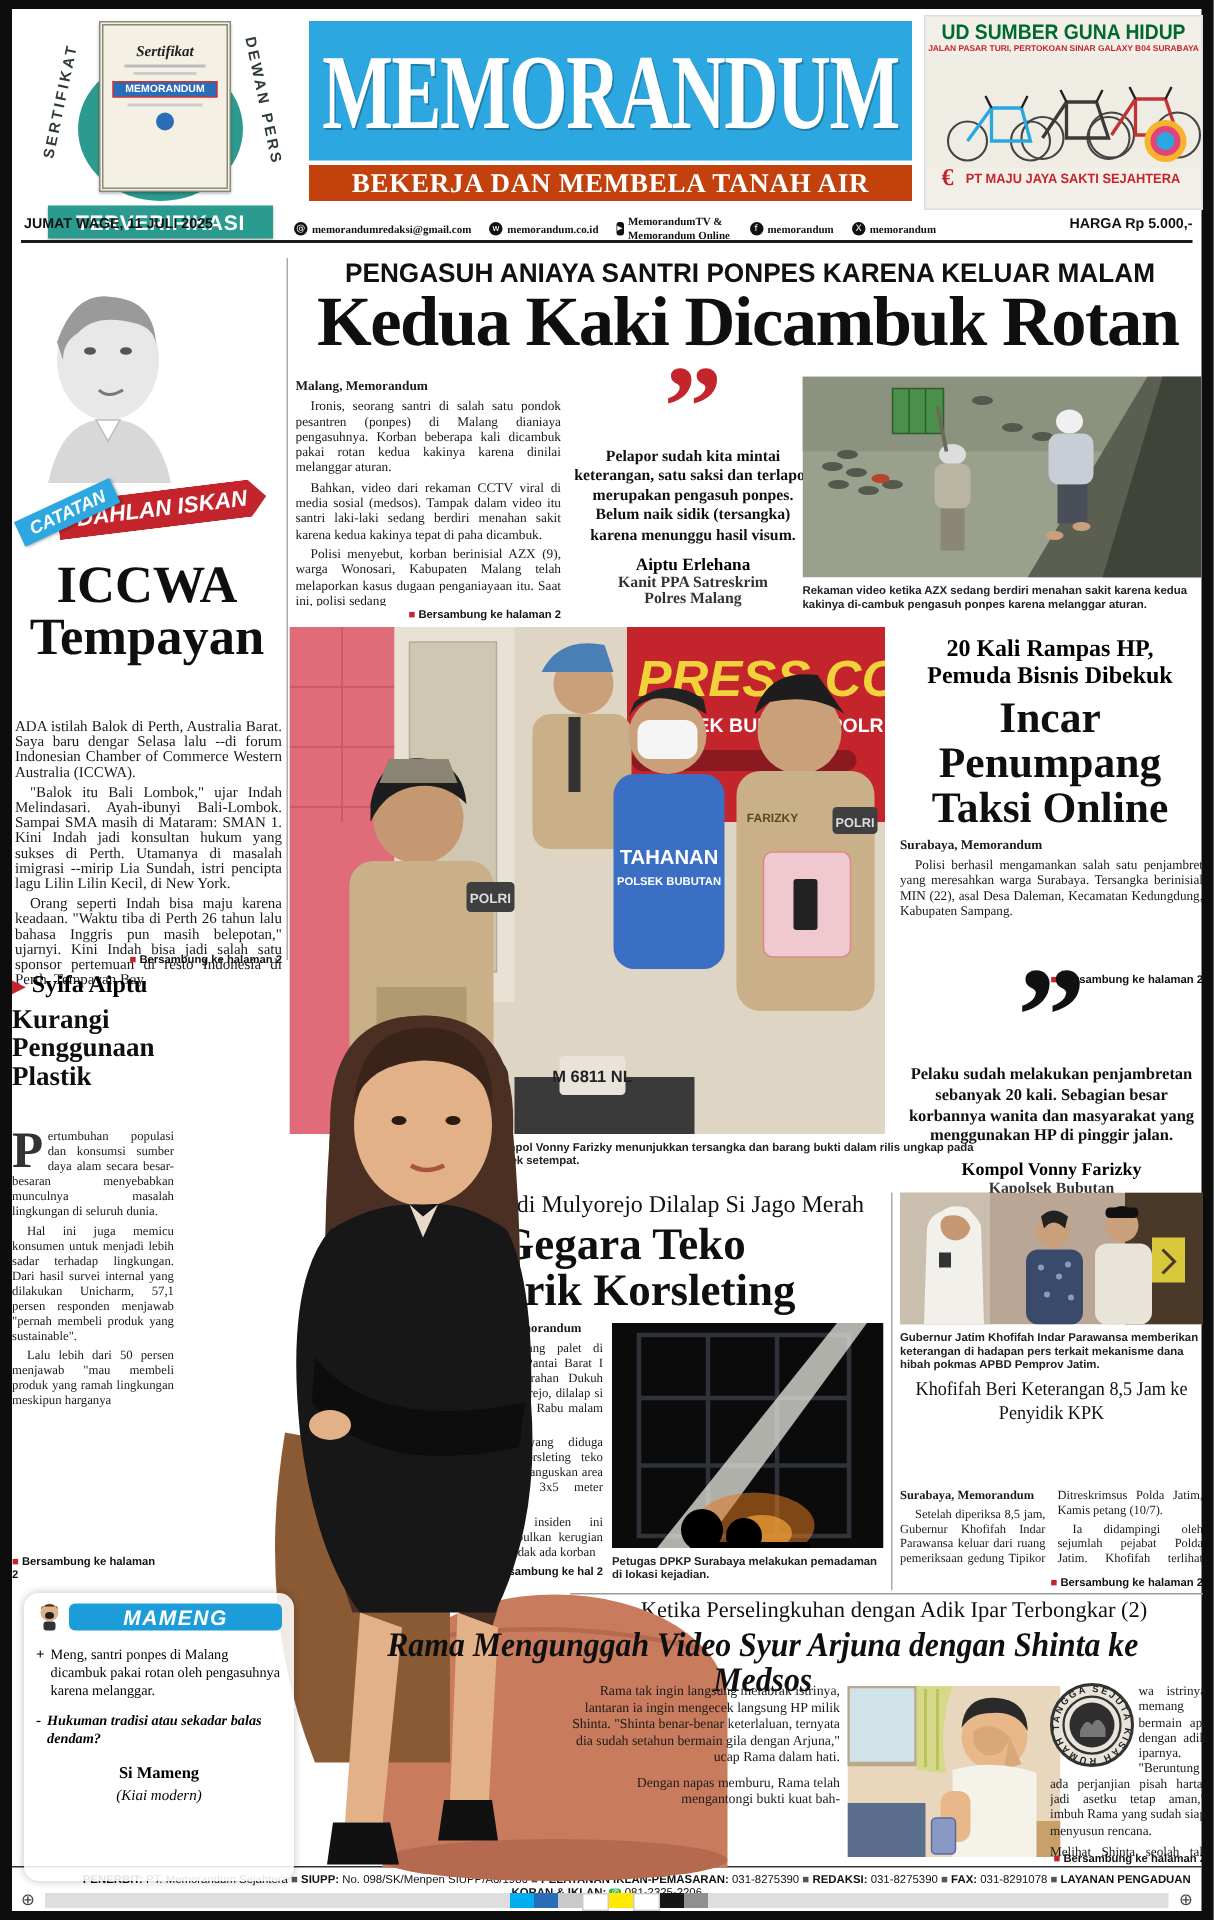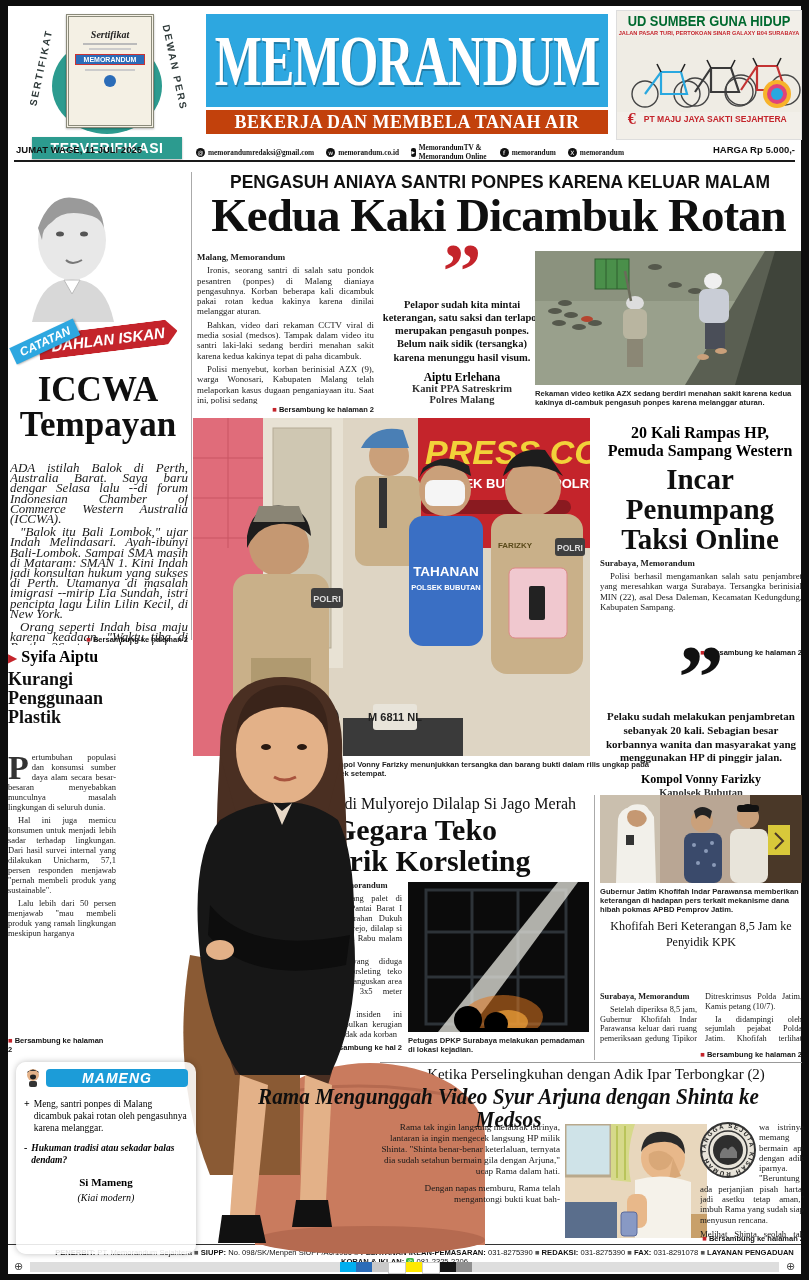--- a/index.html
+++ b/index.html
@@ -141,21 +141,21 @@
   <div class="abs" style="left:10px;top:318px;width:176px;height:44px;transform:rotate(-7deg);">
     <div class="abs sans" style="left:0;top:8px;background:#2da7e0;color:#fff;font-style:italic;font-weight:bold;font-size:12px;padding:2px 8px;transform:rotate(-18deg);z-index:2;box-shadow:1px 1px 2px rgba(0,0,0,.3);">CATATAN</div>
     <div class="abs sans" style="left:28px;top:10px;width:140px;background:#c4242b;color:#fff;font-style:italic;font-weight:bold;font-size:15px;text-align:center;padding:4px 0;clip-path:polygon(0 0,92% 0,100% 50%,92% 100%,0 100%);">
       <span>DAHLAN ISKAN</span>
     </div>
   </div>
   <div class="abs headline" style="left:8px;top:372px;width:180px;font-size:35px;">
     <div>ICCWA</div>
     <div>Tempayan</div>
   </div>
-  <div class="abs bodytxt just" style="left:10px;top:463px;width:178px;height:182px;font-size:13px;line-height:10.2px;font-style:italic;">
+  <div class="abs bodytxt just" style="left:10px;top:480px;width:178px;height:182px;font-size:10px;line-height:10.2px;">
     <p class="noindent">ADA istilah Balok di Perth, Australia Barat. Saya baru dengar Selasa lalu --di forum Indonesian Chamber of Commerce Western Australia (ICCWA).</p>
     <p>"Balok itu Bali Lombok," ujar Indah Melindasari. Ayah-ibunyi Bali-Lombok. Sampai SMA masih di Mataram: SMAN 1. Kini Indah jadi konsultan hukum yang sukses di Perth. Utamanya di masalah imigrasi --mirip Lia Sundah, istri pencipta lagu Lilin Lilin Kecil, di New York.</p>
     <p>Orang seperti Indah bisa maju karena keadaan. "Waktu tiba di Perth 26 tahun lalu bahasa Inggris pun masih belepotan," ujarnyi. Kini Indah bisa jadi salah satu sponsor pertemuan di resto Indonesia di Perth, Tempayan Bay.</p>
     <p>Ketika Indah tiba di Perth, terjadilah krisis moneter 1998. Dia telanjur diterima di kampus kakaknyi: Curtin University. Ayah Indah kontraktor. Bisnis macet. Pilihan kakak-adik itu hanya dua: pulang ke Lombok atau kuliah</p>
   </div>
   <div class="abs cont" style="left:60px;top:635px;width:128px;">Bersambung ke halaman 2</div>
 
   <div class="abs" style="left:8px;top:648px;">
     <span style="color:#c4242b;font-family:'DejaVu Sans',sans-serif;font-size:12px;">▶</span>
     <span style="font-weight:bold;font-size:16px;">Syifa Aiptu</span>
@@ -275,21 +275,21 @@
     </g>
     <rect x="150" y="300" width="120" height="38" fill="#3a3a3a"></rect>
     <rect x="180" y="286" width="44" height="26" rx="3" fill="#e8e4da"></rect>
     <text x="202" y="303" font-size="11" font-weight="bold" fill="#222" text-anchor="middle">M 6811 NL</text>
     <rect x="96" y="296" width="40" height="42" rx="4" fill="#e04455"></rect>
   </svg>
   <div class="abs caption" style="left:258px;top:760px;width:396px;">Kapolsek Bubutan Kompol Vonny Farizky menunjukkan tersangka dan barang bukti dalam rilis ungkap pada Kamis (10/7) di mapolsek setempat.</div>
 
   <div class="abs" style="left:598px;top:424px;width:204px;text-align:center;font-weight:bold;font-size:16px;line-height:18px;">
     <div>20 Kali Rampas HP,</div>
-    <div>Pemuda Sampang Western</div>
+    <div>Pemuda Bisnis Dibekuk</div>
   </div>
   <div class="abs headline" style="left:598px;top:464px;width:204px;font-size:29px;line-height:30px;">Incar Penumpang Taksi Online</div>
   <div class="abs bodytxt just" style="left:600px;top:558px;width:202px;height:92px;font-size:8.8px;line-height:10.2px;">
     <p class="noindent dateline">Surabaya, Memorandum</p>
     <p>Polisi berhasil mengamankan salah satu penjambret yang meresahkan warga Surabaya. Tersangka berinisial MIN (22), asal Desa Daleman, Kecamatan Kedungdung, Kabupaten Sampang.</p>
   </div>
   <div class="abs cont" style="left:674px;top:648px;width:128px;">Bersambung ke halaman 2</div>
 
   <div class="abs" style="left:600px;top:652px;width:202px;text-align:center;">
     <div class="quoteglyph" style="color:#111;font-size:92px;height:50px;">”</div>

